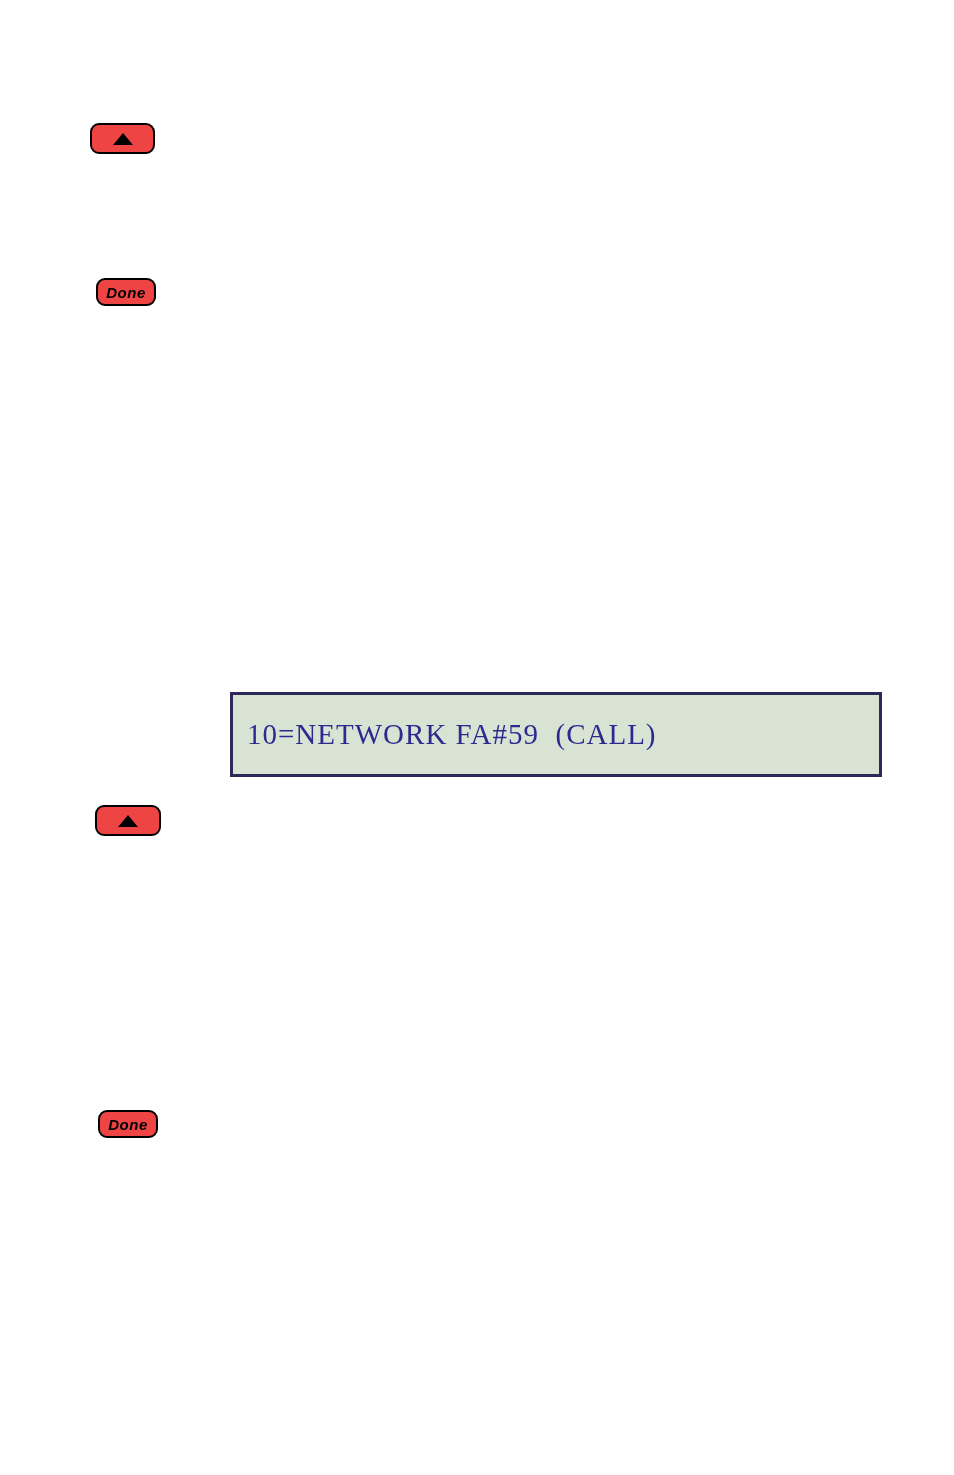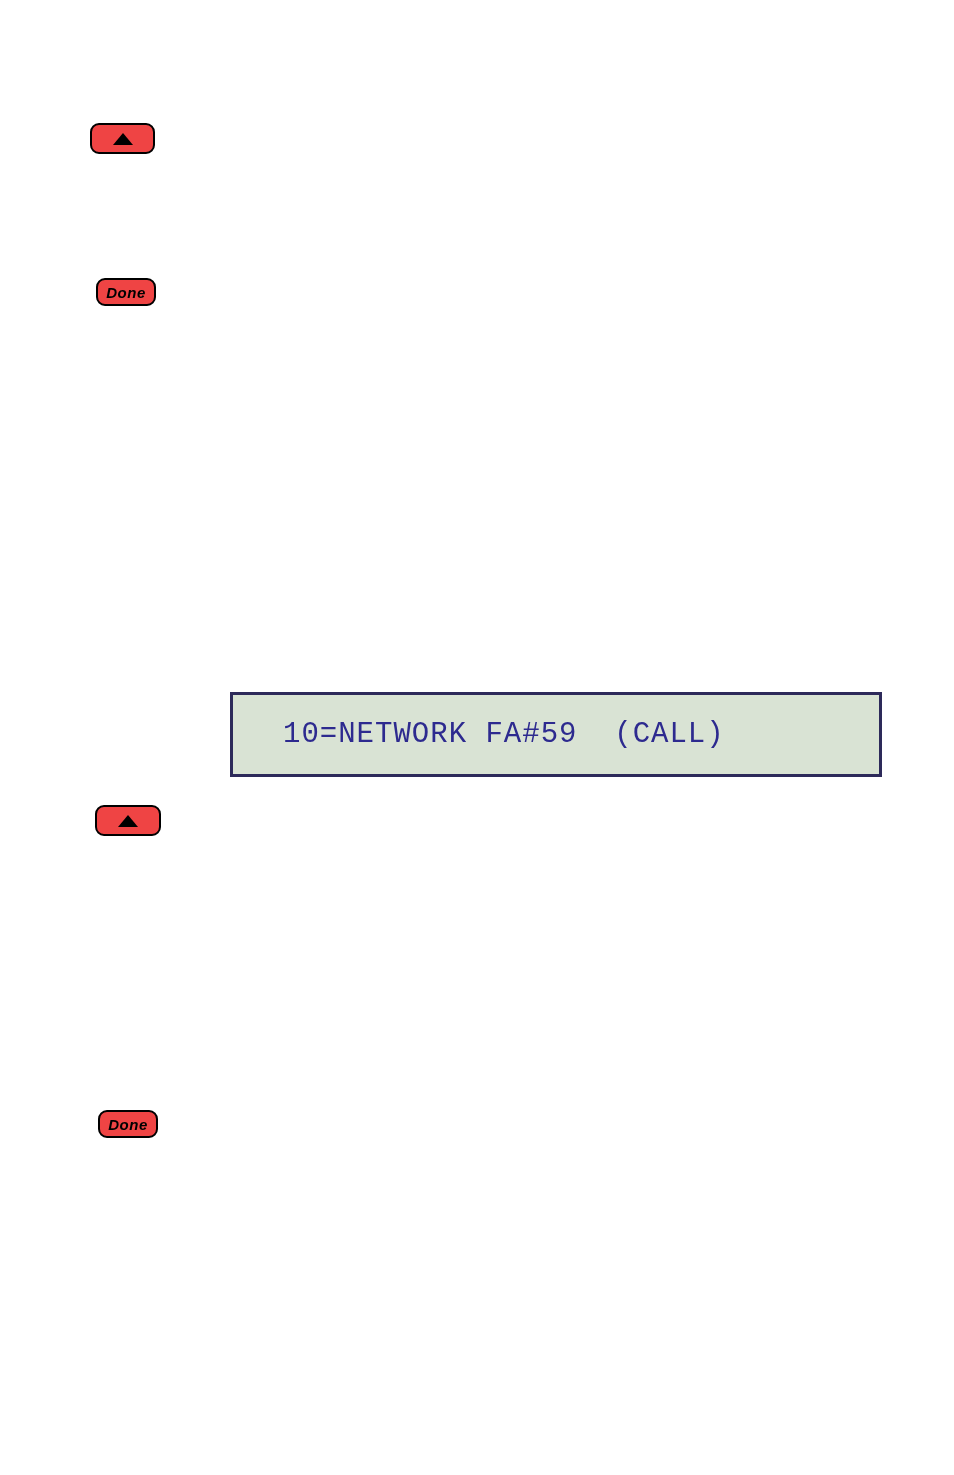--- a/index.html
+++ b/index.html
@@ -43,27 +43,26 @@
     height: 85px;
     background: #d9e3d4;
     border: 3px solid #2d2a5a;
     display: flex;
     flex-direction: column;
     justify-content: center;
     padding: 4px 14px;
     gap: 0px;
   }
   .lcd-line {
-    font-family: Liberation Mono, monospace;
+    font-family: Liberation Serif, serif;
     color: #2d2a8f;
     font-size: 29px;
     letter-spacing: 1px;
     line-height: 1.15;
     white-space: pre;
-    margin-left: 36px;
   }
   .lcd-line.center { text-align: center; }
 </style>
 </head>
 <body>
 
 <div class="keybtn" style="left:90px; top:123px; width:65px; height:31px;">
   <span class="arrow-up"></span>
 </div>
 

